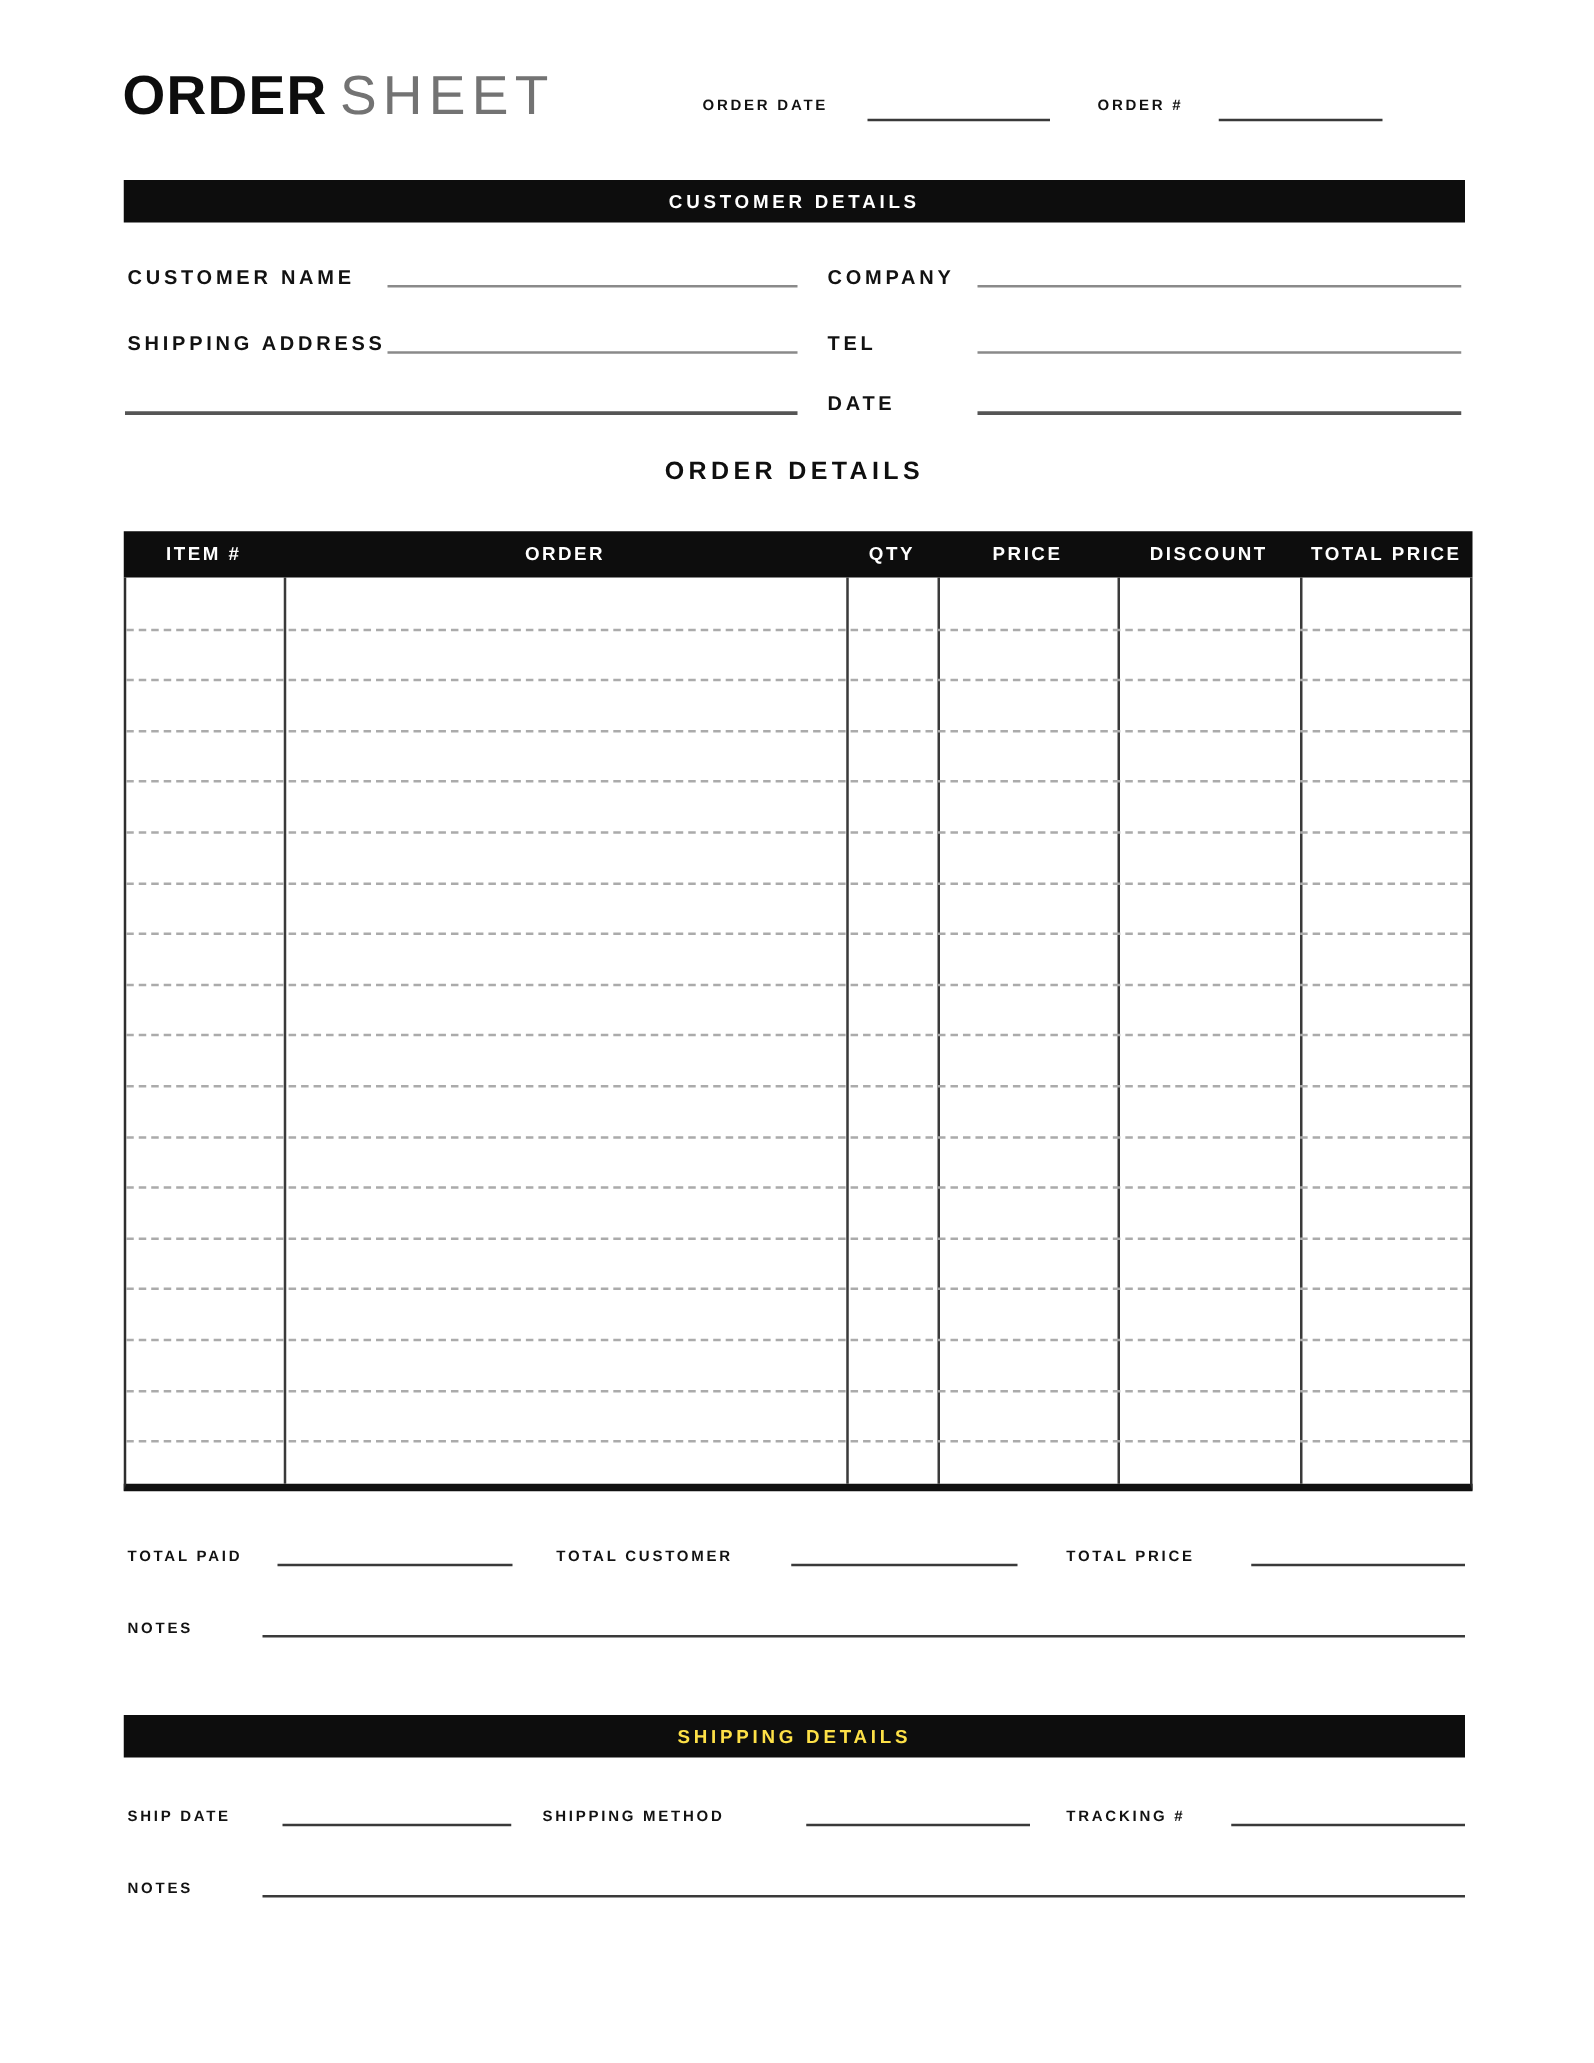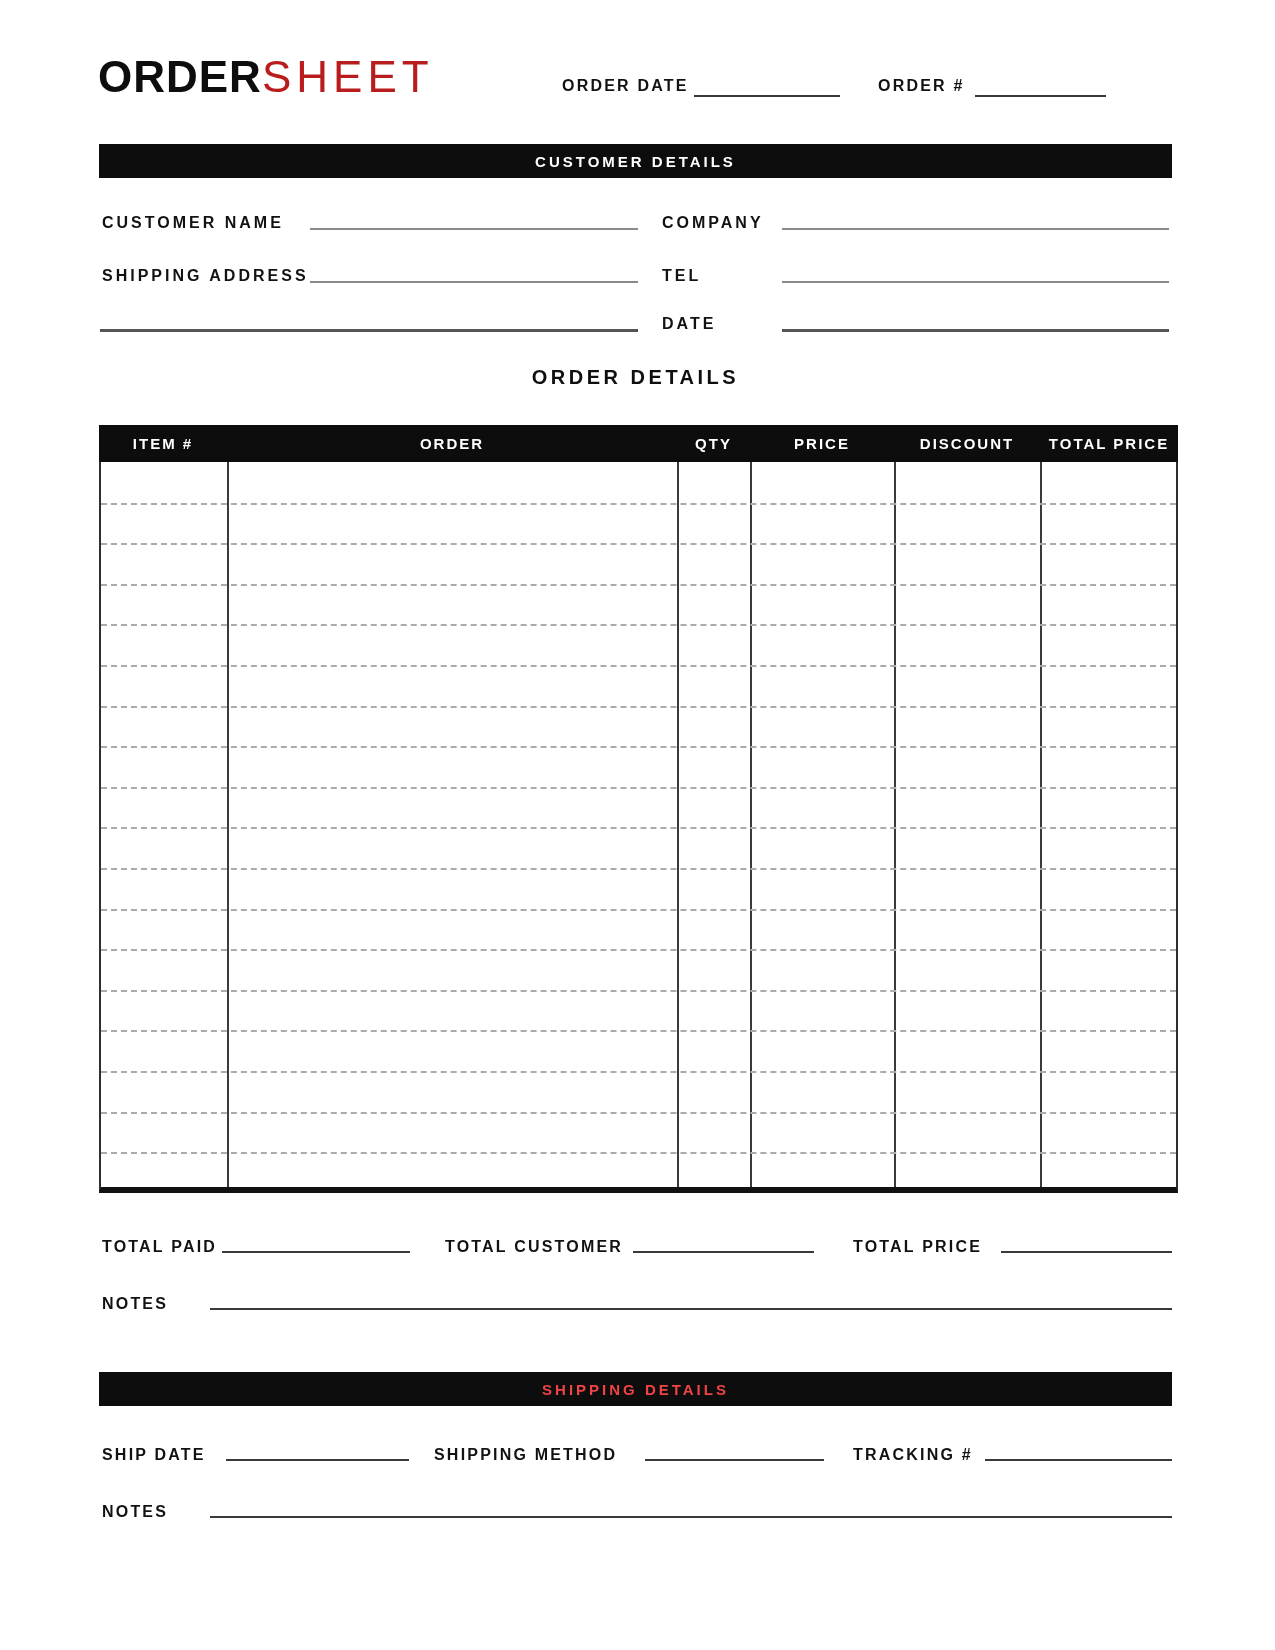--- a/index.html
+++ b/index.html
@@ -2,25 +2,25 @@
 <html><head>
 <meta charset="utf-8">
 <style>
   html,body{margin:0;padding:0;background:#ffffff;}
   .page{position:relative;width:1275px;height:1650px;background:#ffffff;overflow:hidden;
         font-family:"Liberation Sans",sans-serif;color:#111;}
 
   
   .title{position:absolute;left:98px;top:55px;font-size:44px;line-height:1;white-space:nowrap;}
   .title .t-bold{font-weight:900;letter-spacing:1px;color:#0d0d0d;}
-  .title .t-light{font-weight:300;letter-spacing:5px;color:#b91c1c;margin-left:0;}
+  .title .t-light{font-weight:300;letter-spacing:5px;color:#737373;margin-left:10px;}
 
   
   .lbl{position:absolute;font-weight:700;font-size:16px;letter-spacing:3px;white-space:nowrap;color:#121212;}
-  .lbl.sm{font-size:16px;letter-spacing:2.2px;}
+  .lbl.sm{font-size:12px;letter-spacing:2.2px;}
 
   
   .fline{position:absolute;height:2px;background:#3a3a3a;}
   .fline.gray{background:#8a8a8a;}
   .fline.mid{background:#555555;height:3px;}
 
   
   .bar{position:absolute;left:99px;width:1073px;height:34px;background:#0d0d0d;
        color:#ffffff;text-align:center;line-height:35px;font-weight:700;font-size:15px;letter-spacing:3px;}
 
@@ -237,21 +237,21 @@
   <div class="lbl sm" style="left:102px;top:1238px;">TOTAL PAID</div>
   <div class="fline" style="left:222px;top:1251px;width:188px;"></div>
   <div class="lbl sm" style="left:445px;top:1238px;">TOTAL CUSTOMER</div>
   <div class="fline" style="left:633px;top:1251px;width:181px;"></div>
   <div class="lbl sm" style="left:853px;top:1238px;">TOTAL PRICE</div>
   <div class="fline" style="left:1001px;top:1251px;width:171px;"></div>
 
   <div class="lbl sm" style="left:102px;top:1295px;">NOTES</div>
   <div class="fline" style="left:210px;top:1308px;width:962px;"></div>
 
-  <div class="bar" style="top: 1372px; background: rgb(13, 13, 13); color: #ef4444;">SHIPPING DETAILS</div>
+  <div class="bar" style="top: 1372px; background: rgb(13, 13, 13); color: #fde047;">SHIPPING DETAILS</div>
 
   <div class="lbl sm" style="left:102px;top:1446px;">SHIP DATE</div>
   <div class="fline" style="left:226px;top:1459px;width:183px;"></div>
   <div class="lbl sm" style="left:434px;top:1446px;">SHIPPING METHOD</div>
   <div class="fline" style="left:645px;top:1459px;width:179px;"></div>
   <div class="lbl sm" style="left:853px;top:1446px;">TRACKING #</div>
   <div class="fline" style="left:985px;top:1459px;width:187px;"></div>
 
   <div class="lbl sm" style="left:102px;top:1503px;">NOTES</div>
   <div class="fline" style="left:210px;top:1516px;width:962px;"></div>

